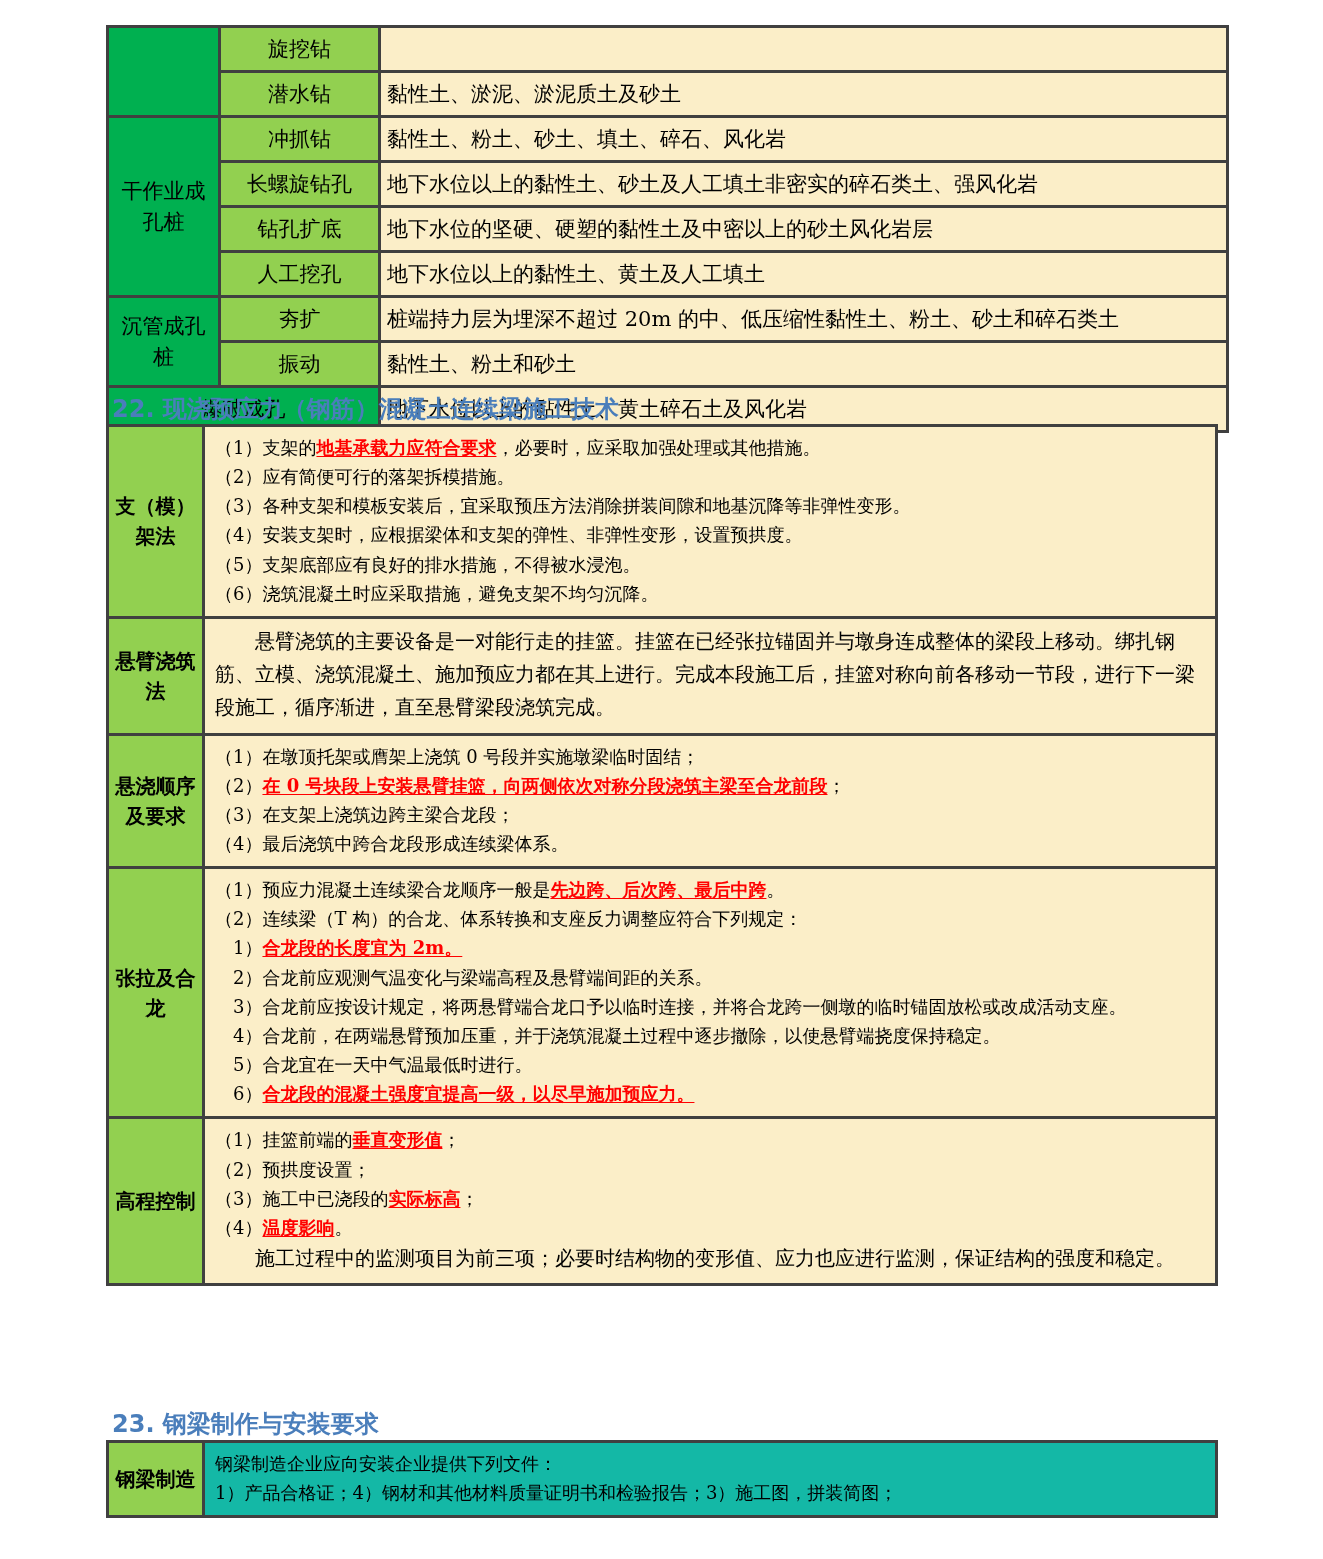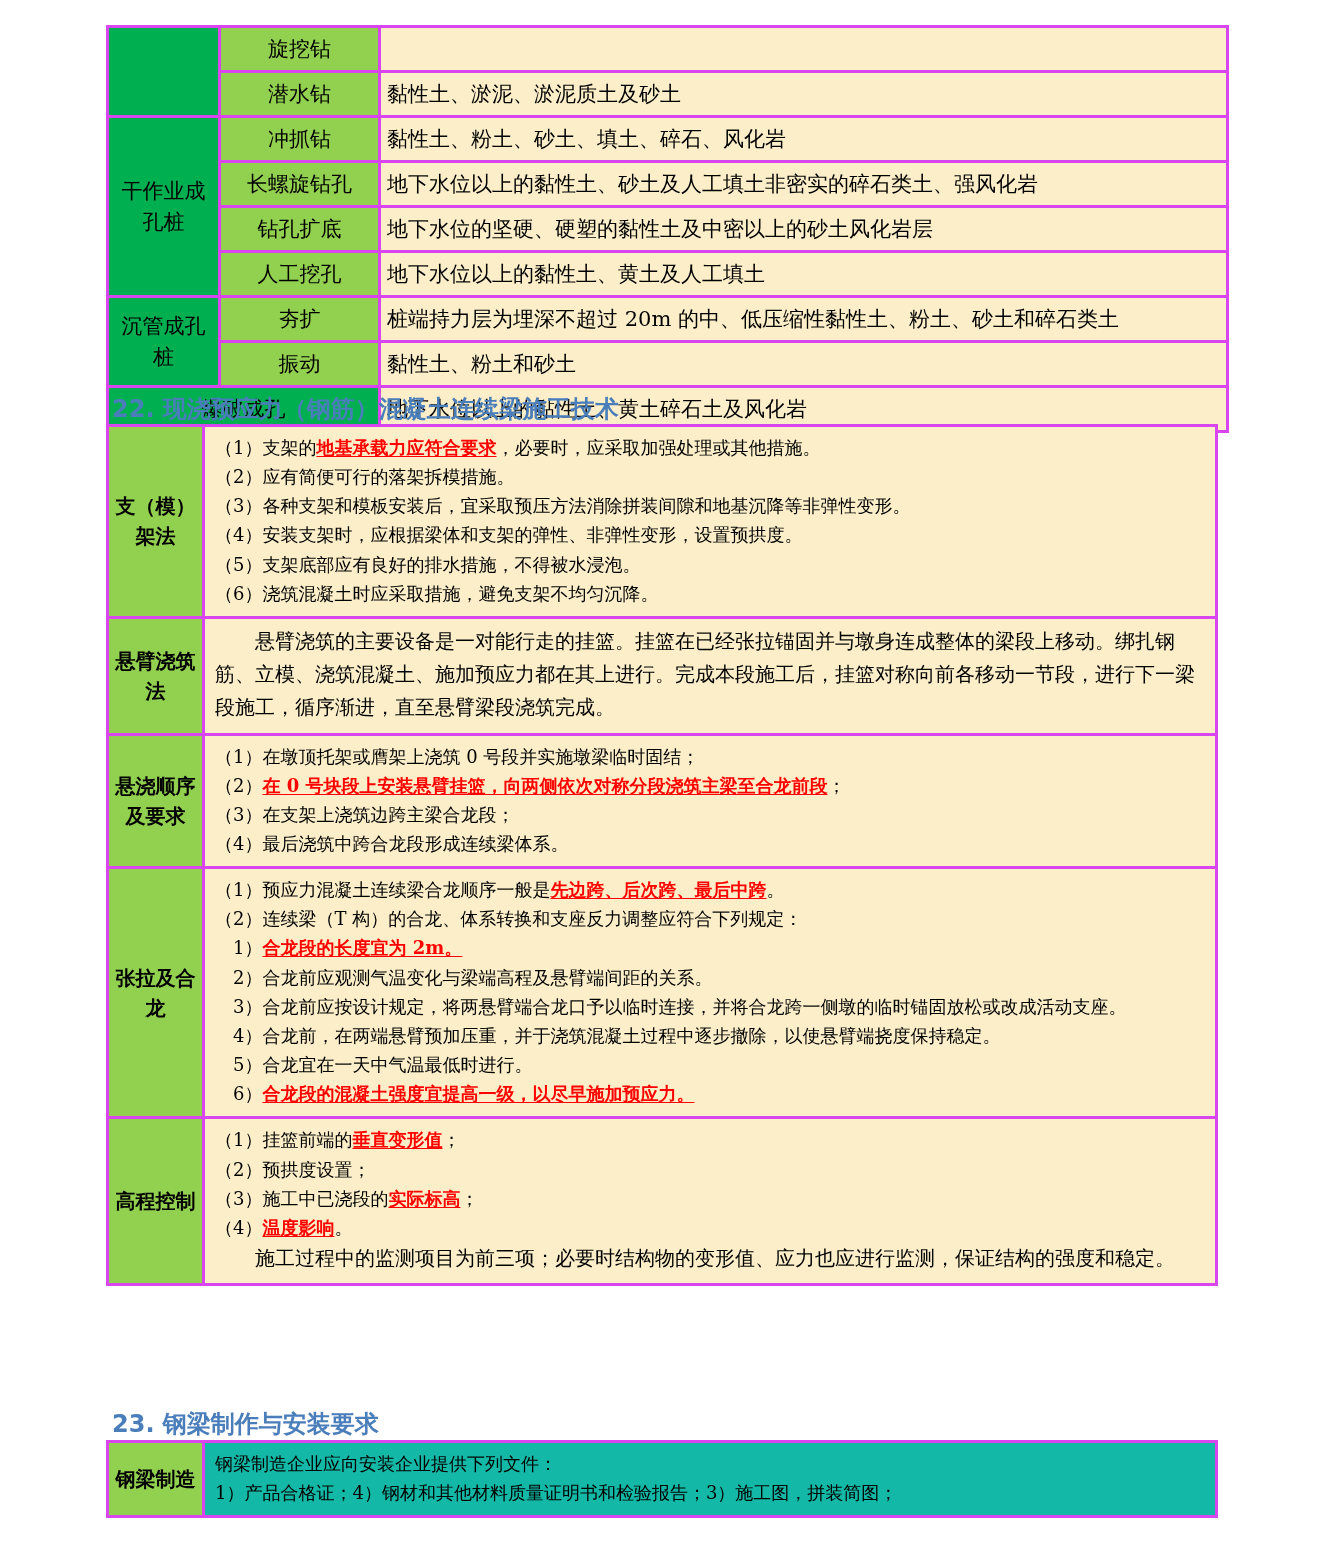--- a/index.html
+++ b/index.html
@@ -22,21 +22,21 @@
     padding: 0;
   }
 
   
   table.doc-table {
     border-collapse: collapse;
     table-layout: fixed;
     background: #fbeec8;
   }
   table.doc-table td {
-    border: 3px solid #d946ef;
+    border: 3px solid #404040;
     vertical-align: middle;
     padding: 2px 6px;
     font-family: "DejaVu Serif", "Liberation Serif", serif;
     color: #000000;
   }
   
   td.grp {
     background: #00b050;
     text-align: center;
     font-size: 21px;

